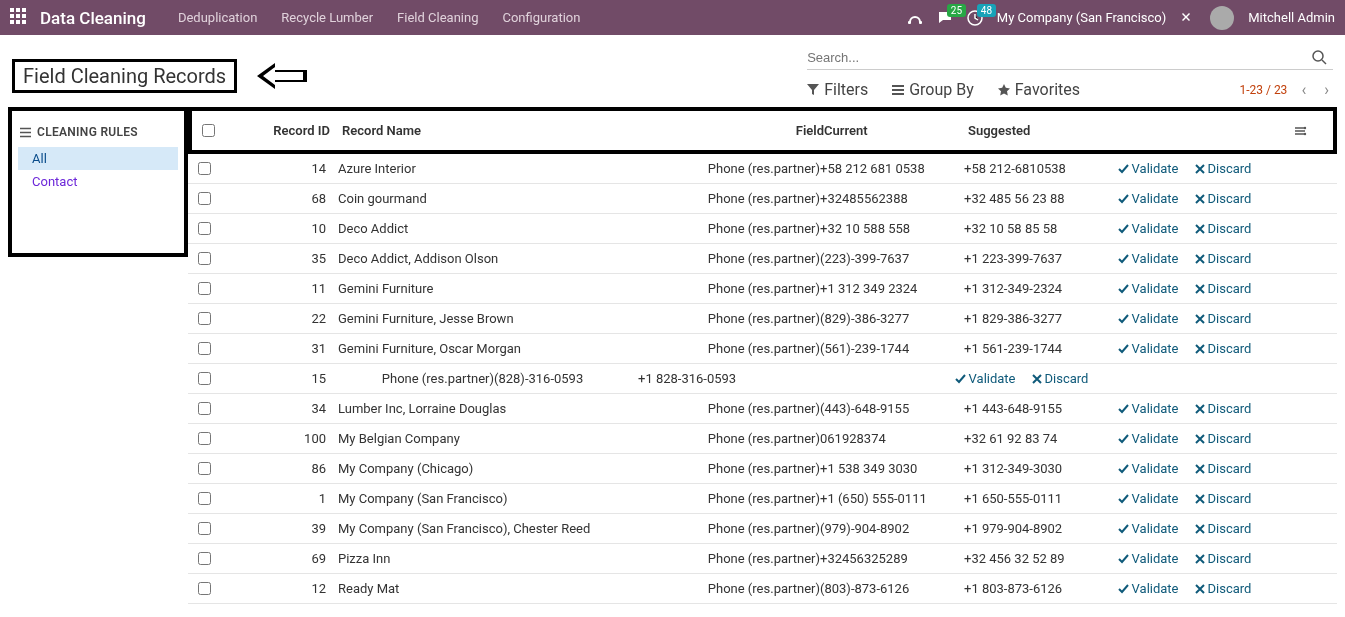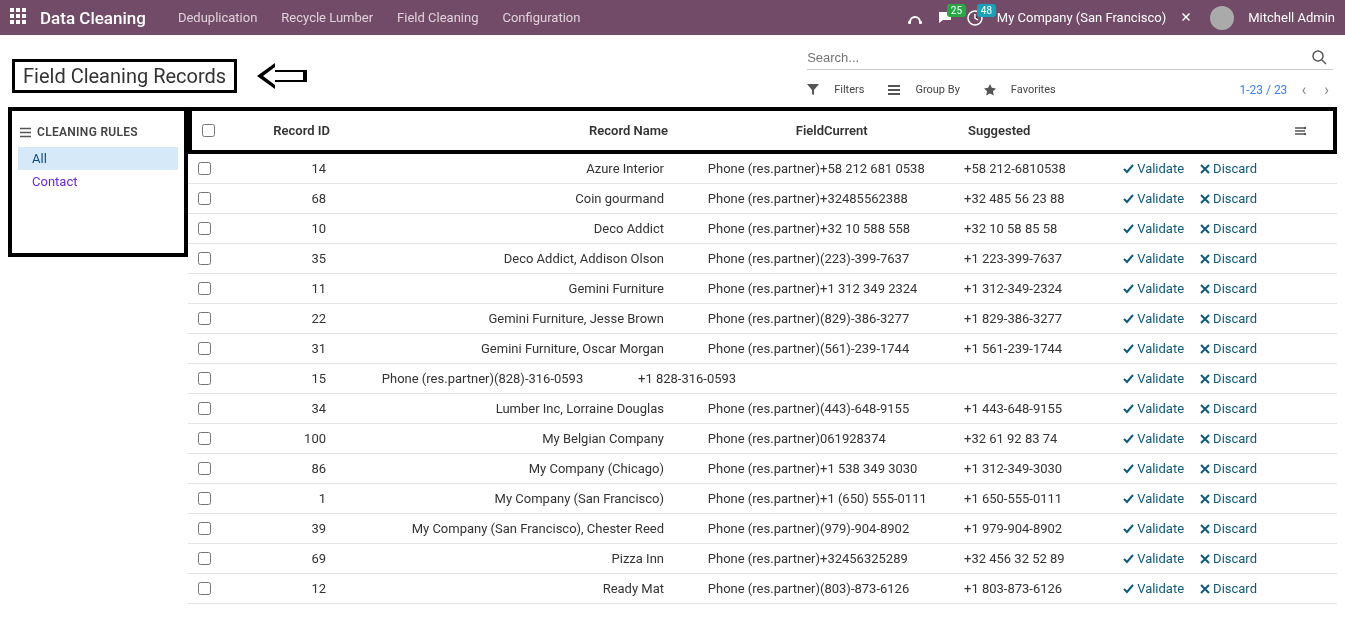--- a/index.html
+++ b/index.html
@@ -24,42 +24,42 @@
 .subhead { display: flex; align-items: center; padding: 10px 12px 0 12px; }
 .title-box-wrap { display:flex; align-items:center; gap:20px; }
 .title-box { border: 3px solid #000; padding: 2px 8px; font-size: 20px; }
 .arrow-anno { font-size: 30px; font-weight: bold; }
 
 .search-region { flex: 1; display: flex; flex-direction: column; margin-left: 500px; }
 .search-line { display: flex; align-items: center; border-bottom: 1px solid #ccc; padding: 4px 0; }
 .search-input { flex: 1; border: none; outline: none; font-size: 13px; color: #666; }
 .search-icon-right { cursor: pointer; padding: 0 6px; }
 .filter-line { display: flex; align-items: center; gap: 24px; padding: 10px 0 8px 0; }
-.filter-btn { display: inline-flex; align-items: center; gap: 15px; color: #444; cursor: pointer; font-size: 11px; }
+.filter-btn { display: inline-flex; align-items: center; gap: 5px; color: #444; cursor: pointer; font-size: 16px; }
 .filter-line .right { margin-left: auto; display: flex; align-items: center; gap: 10px; }
-.pager-text { color: #3b82f6; font-size: 12px; }
+.pager-text { color: #c2410c; font-size: 12px; }
 .pager-btn { color: #888; cursor: pointer; padding: 0 4px; font-size: 16px; }
 
 
 .main-area { display: flex; height: calc(100% - 110px); }
 .sidebar { width: 180px; border: 4px solid #000; border-top: 4px solid #000; margin: 0 0 0 8px; padding: 10px 6px; height: 150px; }
 .sidebar-header { font-size: 12px; font-weight: 600; color: #444; display: flex; align-items: center; gap: 6px; padding: 4px 2px 8px 2px; letter-spacing: 0.3px; }
 .sidebar-item { padding: 4px 14px; cursor: pointer; font-size: 13px; color: #6d28d9; }
 .sidebar-item.active { background: #d6e9f8; color: #084b8a; }
 
 .table-wrap { flex: 1; overflow-y: auto; margin-right: 8px; }
 .table-head { display: flex; align-items: center; border: 4px solid #000; padding: 12px 10px 12px 10px; background: #fff; font-weight: 600; color: #333; position: relative; }
 .col-check { width: 30px; display:flex; align-items:center; }
 .col-check input { cursor:pointer; }
 .col-id { width: 110px; text-align: right; padding-right: 12px; }
-.col-name { width: 326px; text-align: right; }
+.col-name { width: 326px; }
 .col-field { width: 156px; text-align: right; }
 .col-current { width: 144px; }
 .col-suggested { width: 148px; }
-.col-actions { flex: 1; display: flex; justify-content: flex-end; gap: 16px; align-items: center; padding-right: 40px; }
+.col-actions { flex: 1; display: flex; justify-content: center; gap: 16px; align-items: center; padding-right: 40px; }
 .col-opt { width: 30px; text-align: right; cursor: pointer; }
 
 .table-row { display: flex; align-items: center; border-bottom: 1px solid #e5e5e5; padding: 7px 10px; font-size: 13px; color: #333; }
 .act-btn { color: #0f5a7a; cursor: pointer; font-size: 13px; display:inline-flex; align-items:center; gap:3px; }
 
 svg { display: block; }
 </style>
 </head>
 <body>
 

